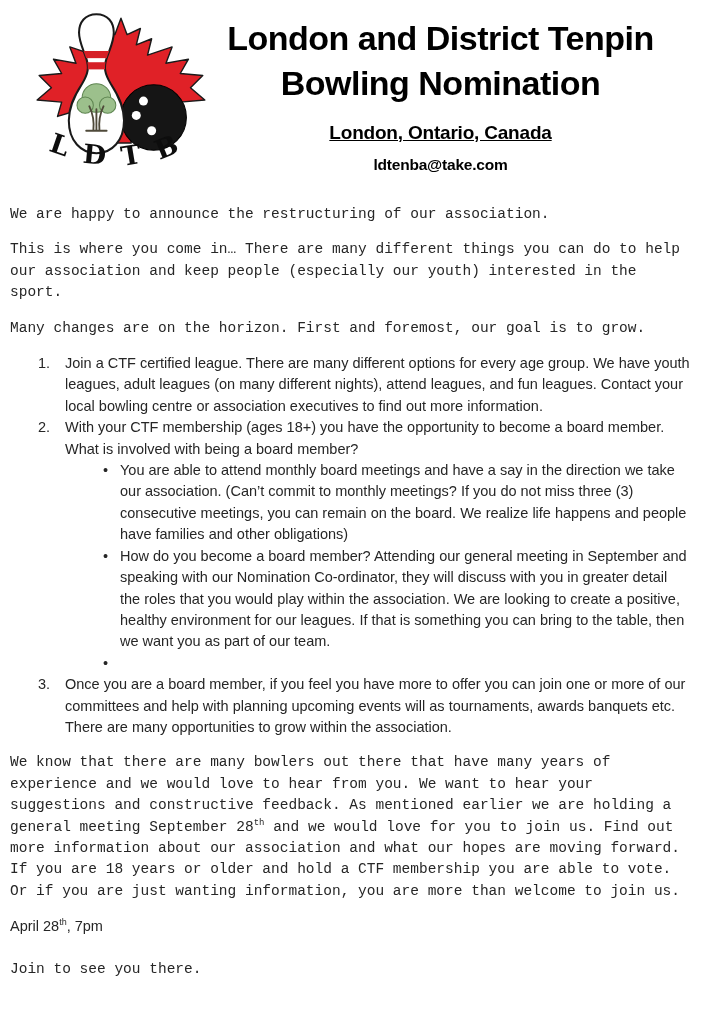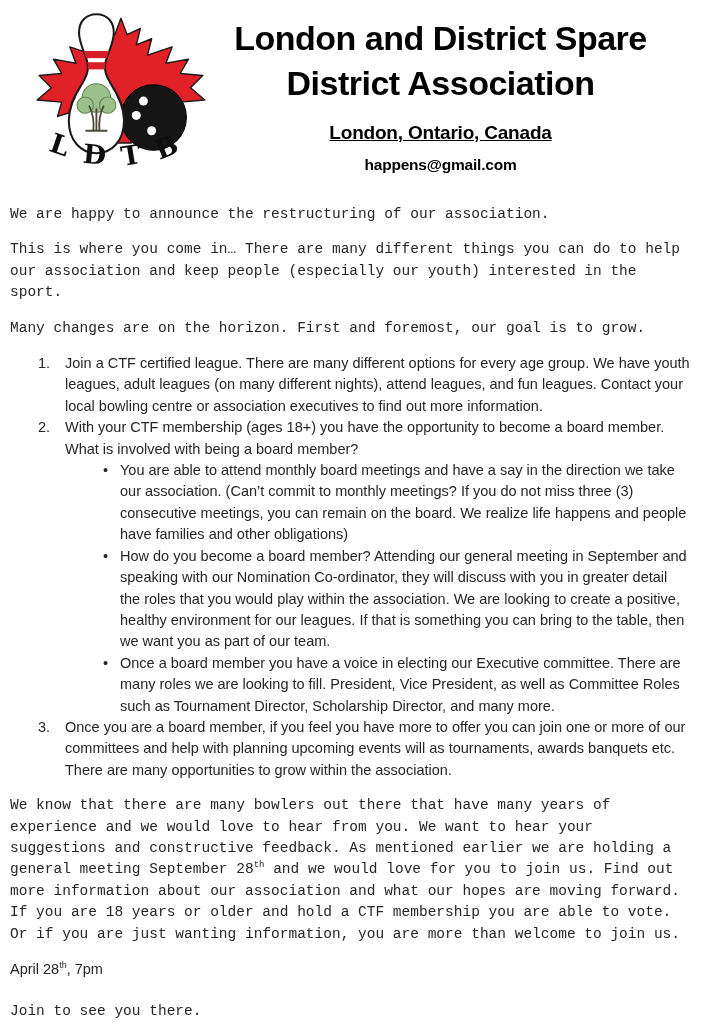--- a/index.html
+++ b/index.html
@@ -76,25 +76,25 @@
         </g>
       </g>
 
       <text font-family="'DejaVu Serif', serif" font-weight="bold" font-size="26" fill="#0d0d0d" letter-spacing="17">
         <textPath href="#arcPath" startOffset="10">LDTBA</textPath>
       </text>
     </svg>
 
     <div class="header-text">
       <h1 class="org-title">
-        <span>London and District Spare</span><br>
-        <span>District Association</span>
+        <span>London and District Tenpin</span><br>
+        <span>Bowling Nomination</span>
       </h1>
       <div class="org-location">London, Ontario, Canada</div>
-      <div class="org-email">happens@gmail.com</div>
+      <div class="org-email">ldtenba@take.com</div>
     </div>
   </header>
 
   <main class="letter-body">
 
     <p>We are happy to announce the restructuring of our association.</p>
     <p>This is where you come in… There are many different things you can do to help our association and keep people (especially our youth) interested in the sport.</p>
     <p>Many changes are on the horizon. First and foremost, our goal is to grow.</p>
 
     <div class="li">
@@ -112,21 +112,20 @@
       <span class="txt">You are able to attend monthly board meetings and have a say in the direction we take our association. (Can’t commit to monthly meetings? If you do not miss three (3) consecutive meetings, you can remain on the board. We realize life happens and people have families and other obligations)</span>
     </div>
 
     <div class="li">
       <span class="blt">•</span>
       <span class="txt">How do you become a board member? Attending our general meeting in September and speaking with our Nomination Co-ordinator, they will discuss with you in greater detail the roles that you would play within the association. We are looking to create a positive, healthy environment for our leagues. If that is something you can bring to the table, then we want you as part of our team.</span>
     </div>
 
     <div class="li">
       <span class="blt">•</span>
-      <span class="txt">Once a board member you have a voice in electing our Executive committee. There are many roles we are looking to fill. President, Vice President, as well as Committee Roles such as Tournament Director, Scholarship Director, and many more.</span>
     </div>
 
     <div class="li" style="margin-bottom:14px">
       <span class="num">3.</span>
       <span class="txt">Once you are a board member, if you feel you have more to offer you can join one or more of our committees and help with planning upcoming events will as tournaments, awards banquets etc. There are many opportunities to grow within the association.</span>
     </div>
 
     <p><span>We know that there are many bowlers out there that have many years of experience and we would love to hear from you. We want to hear your suggestions and constructive feedback. As mentioned earlier we are holding a general meeting September 28</span><sup class="sup">th</sup><span> and we would love for you to join us. Find out more information about our association and what our hopes are moving forward. If you are 18 years or older and hold a CTF membership you are able to vote. Or if you are just wanting information, you are more than welcome to join us.</span></p>
 
     <div class="meeting-block">

